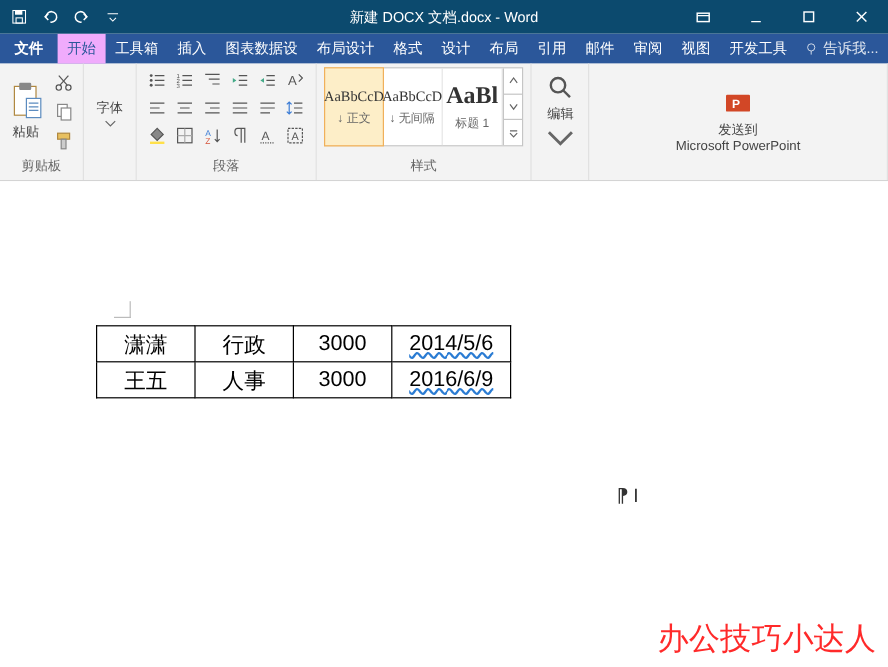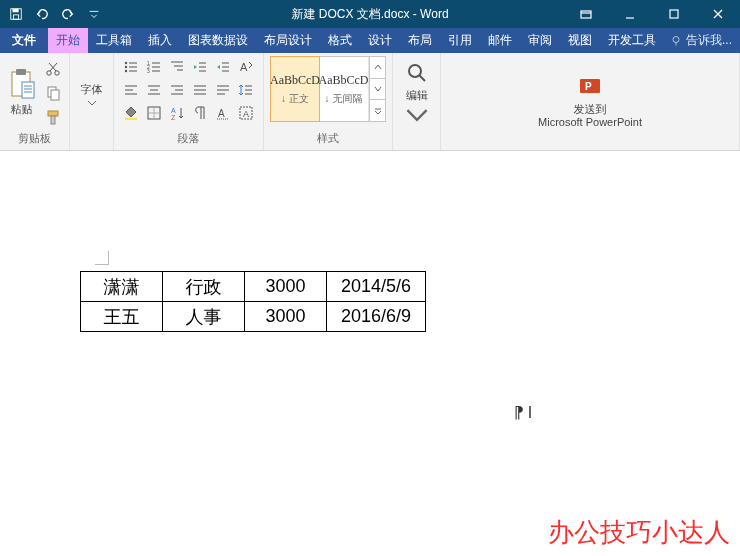--- a/index.html
+++ b/index.html
@@ -63,21 +63,21 @@
 .vert-btn svg { width: 24px; height: 24px; }
 .vert-btn span { font-size: 11px; color: #444; margin-top: 4px; text-align: center; line-height: 1.2; }
 
 
 .doc-area { background: #fff; position: relative; height: 405px; }
 .ruler-corner { position: absolute; left: 95px; top: 100px; width: 14px; height: 14px; border-right: 1px solid #bbb; border-bottom: 1px solid #bbb; }
 .page { position: absolute; left: 80px; top: 120px; }
 
 table.wtable { border-collapse: collapse; font-family: "SimSun", serif; font-size: 18px; }
 table.wtable td { border: 1px solid #000; padding: 2px 14px; text-align: center; height: 30px; min-width: 82px; }
-.hire-col { text-decoration-color: #2b7cd3; text-decoration-style: wavy; margin-left: 15px; }
+.hire-col { text-decoration: underline; text-decoration-color: #2b7cd3; text-decoration-style: wavy; margin-left: 15px; }
 
 .cursor-mark { position: absolute; left: 514px; top: 252px; font-family: monospace; font-size: 16px; color: #333; }
 .watermark { position: absolute; right: 10px; bottom: 6px; color: #ff2a2a; font-size: 26px; font-family: "SimSun", serif; }
 </style>
 </head>
 <body>
 
 <div class="titlebar">
   <div class="qat">
     <div class="qat-btn">
@@ -351,20 +351,24 @@
     <div class="group-body">
       <div class="style-gallery">
         <div class="style-item sel">
           <div class="style-preview" style="font-size:12px">AaBbCcD</div>
           <div class="style-name">↓ 正文</div>
         </div>
         <div class="style-item">
           <div class="style-preview" style="font-size:12px">AaBbCcD</div>
           <div class="style-name">↓ 无间隔</div>
         </div>
+        <div class="style-item">
+          <div class="style-preview" style="font-size:20px;font-weight:bold">AaBl</div>
+          <div class="style-name">标题 1</div>
+        </div>
         <div class="gallery-spin">
           <div class="spin-btn">
               <svg viewBox="0 0 8 8">
                 <path d="M1 6 L4 2 L7 6" fill="none" stroke="#666"></path>
               </svg>
             </div>
           <div class="spin-btn">
               <svg viewBox="0 0 8 8">
                 <path d="M1 2 L4 6 L7 2" fill="none" stroke="#666"></path>
               </svg>

